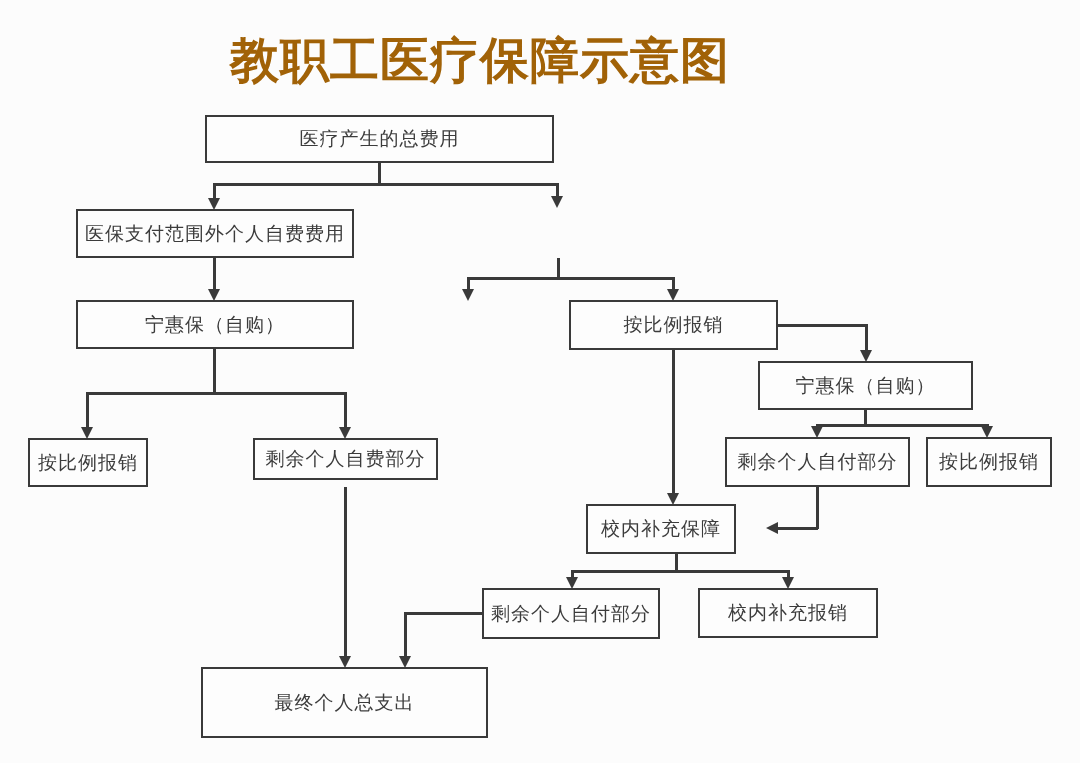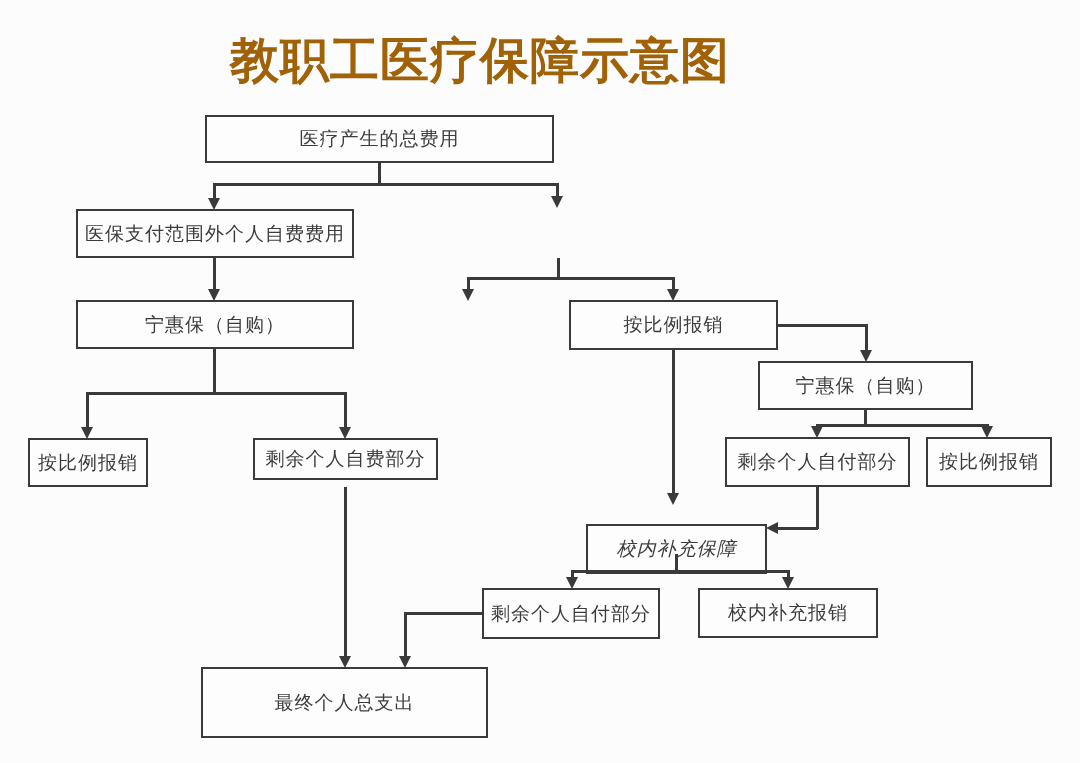--- a/index.html
+++ b/index.html
@@ -25,21 +25,21 @@
   #n-out          {left:76px; top:209px;width:278px;height:49px;}
   #n-in           {left:433px;top:207px;width:251px;height:51px;}
   #n-nhb-l        {left:76px; top:300px;width:278px;height:49px;}
   #n-pool         {left:378px;top:300px;width:181px;height:50px;}
   #n-self         {left:569px;top:300px;width:209px;height:50px;}
   #n-nhb-r        {left:758px;top:361px;width:215px;height:49px;}
   #n-prop-l       {left:28px; top:438px;width:120px;height:49px;}
   #n-remfee       {left:253px;top:438px;width:185px;height:42px;}
   #n-rempay-r     {left:725px;top:437px;width:185px;height:50px;}
   #n-prop-r       {left:926px;top:437px;width:126px;height:50px;}
-  #n-campus       {left:586px;top:524px;width:181px;height:50px;font-style:italic;}
+  #n-campus       {left:586px;top:504px;width:150px;height:50px;}
   #n-rempay-low   {left:482px;top:588px;width:178px;height:51px;}
   #n-campus-reimb {left:698px;top:588px;width:180px;height:50px;}
   #n-final        {left:201px;top:667px;width:287px;height:71px;}
   
   .vline,.hline{position:absolute;background:#3a3a3a;}
   .vline{width:2.5px;}
   .hline{height:2.5px;}
   .arr-down{
     position:absolute;width:0;height:0;
     border-left:6.5px solid transparent;border-right:6.5px solid transparent;

